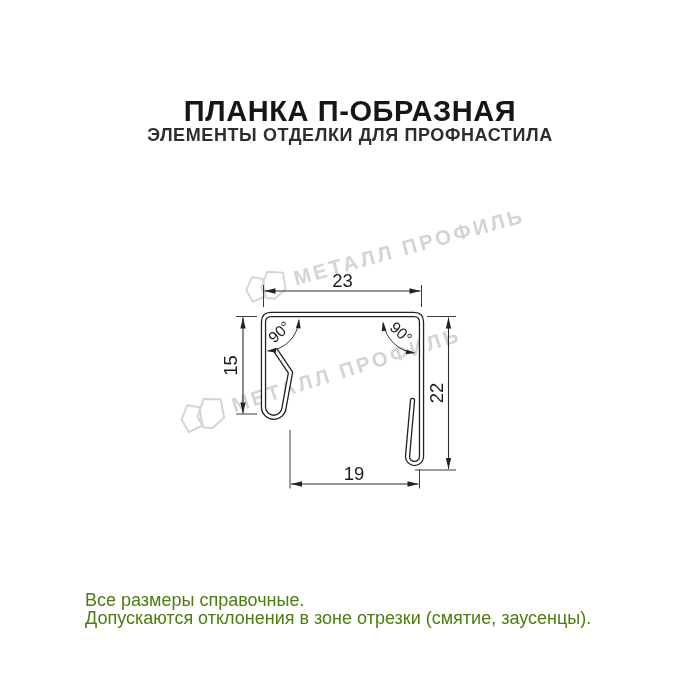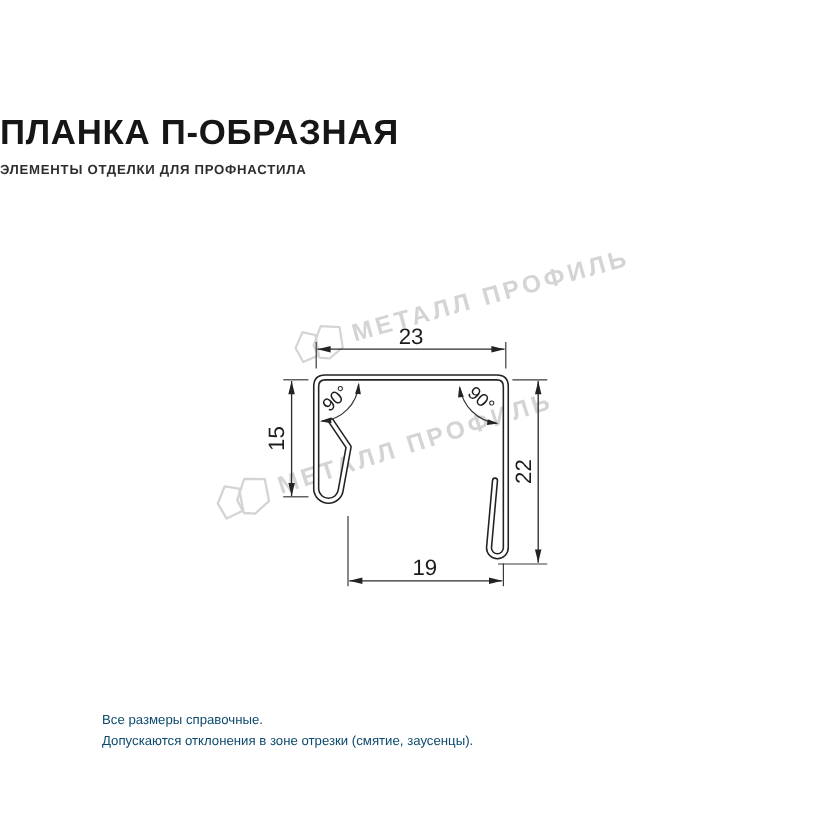--- a/index.html
+++ b/index.html
@@ -10,31 +10,31 @@
     background: #ffffff;
     overflow: hidden;
     font-family: "Liberation Sans", sans-serif;
   }
   
   .header {
     position: absolute;
     top: 97px;
     left: 0;
     width: 700px;
+    text-align: center;
     color: #161616;
   }
   .title-line {
     font-size: 29px;
     line-height: 28px;
     font-weight: 700;
     letter-spacing: 0.6px;
   }
   .subtitle {
-    margin-top: 11px;
-    font-size: 11px;
+    font-size: 18px;
     font-weight: 700;
     letter-spacing: 0.6px;
     color: #2e2e2e;
   }
   
   .wm {
     position: absolute;
     display: flex;
     align-items: center;
     gap: 7px;
@@ -81,23 +81,23 @@
   .angle-text {
     font-family: "Liberation Sans", sans-serif;
     font-size: 15.5px;
     fill: #1b1b1b;
   }
   
   .footnotes {
     position: absolute;
     left: 85px;
     top: 591px;
-    font-size: 11px;
+    font-size: 18px;
     line-height: 18px;
-    color: #0c4a6e;
+    color: #4d7c0f;
   }
 </style>
 </head>
 <body>
 
 <div class="stage">
 
   <div class="wm" id="wm1">
     <svg width="46" height="34" viewBox="0 0 46 34">
       <path d="M4 15 L13 4 L23 9 L21 26 L7 28 Z" fill="none" stroke="#d4d4d4" stroke-width="1.8" stroke-linejoin="round"></path>

